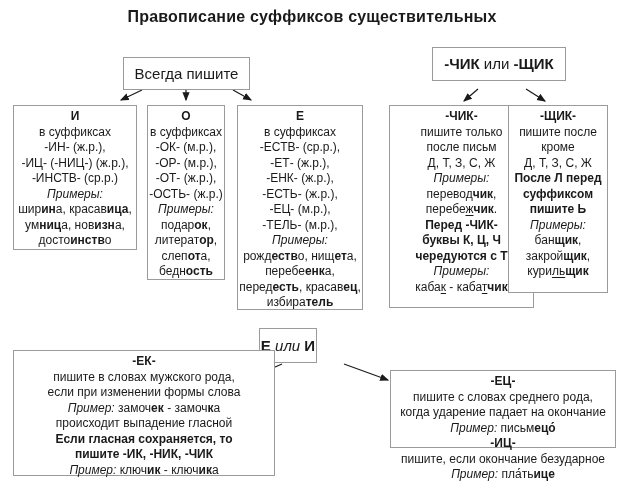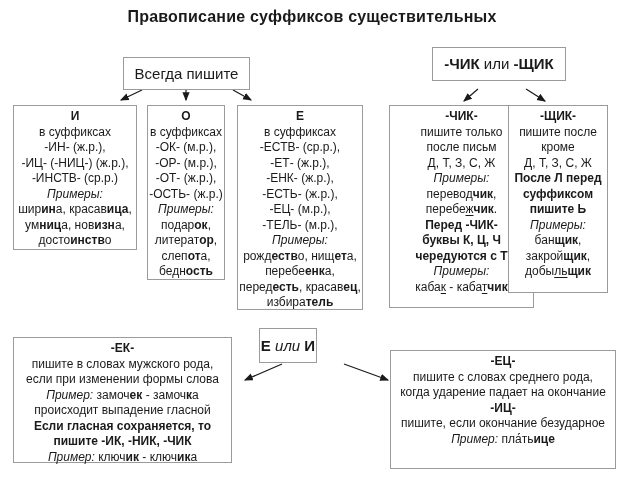--- a/index.html
+++ b/index.html
@@ -121,40 +121,41 @@
       <div class="ln"><span class="b">-ЩИК-</span></div>
       <div class="ln"><span>пишите после</span></div>
       <div class="ln"><span>кроме</span></div>
       <div class="ln"><span>Д, Т, З, С, Ж</span></div>
       <div class="ln"><span class="b">После Л перед</span></div>
       <div class="ln"><span class="b">суффиксом</span></div>
       <div class="ln"><span class="b">пишите Ь</span></div>
       <div class="ln"><span class="i">Примеры:</span></div>
       <div class="ln"><span>бан</span><span class="b">щик</span><span>,</span></div>
       <div class="ln"><span>закрой</span><span class="b">щик</span><span>,</span></div>
-      <div class="ln"><span>добы</span><span class="u">ль</span><span class="b">щик</span></div>
+      <div class="ln"><span>кури</span><span class="u">ль</span><span class="b">щик</span></div>
     </div>
 
   <div class="box hdr" style="left:259px;top:328px;width:58px;height:35px;">
     <span><span class="b">Е</span><span class="i"> или </span><span class="b">И</span></span>
   </div>
 
-  <div class="box content" style="left:13px;top:337px;width:219px;height:126px;">
+  <div class="box content" style="left:13px;top:350px;width:262px;height:126px;">
       <div class="ln"><span class="b">-ЕК-</span></div>
       <div class="ln"><span>пишите в словах мужского рода,</span></div>
       <div class="ln"><span>если при изменении формы слова</span></div>
       <div class="ln"><span class="i">Пример:</span><span> замоч</span><span class="b">ек</span><span> - замоч</span><span class="b">к</span><span>а</span></div>
       <div class="ln"><span>происходит выпадение гласной</span></div>
       <div class="ln"><span class="b">Если гласная сохраняется, то</span></div>
       <div class="ln"><span class="b">пишите -ИК, -НИК, -ЧИК</span></div>
       <div class="ln"><span class="i">Пример:</span><span> ключ</span><span class="b">ик</span><span> - ключ</span><span class="b">ик</span><span>а</span></div>
     </div>
 
-  <div class="box content" style="left:390px;top:350px;width:226px;height:119px;">
+  <div class="box content" style="left:390px;top:370px;width:226px;height:78px;">
       <div class="ln"><span class="b">-ЕЦ-</span></div>
       <div class="ln"><span>пишите с словах среднего рода,</span></div>
       <div class="ln"><span>когда ударение падает на окончание</span></div>
+      <div class="ln"><span class="i">Пример:</span><span> письм</span><span class="b">ецо́</span></div>
       <div class="ln"><span class="b">-ИЦ-</span></div>
       <div class="ln"><span>пишите, если окончание безударное</span></div>
       <div class="ln"><span class="i">Пример:</span><span> пла́ть</span><span class="b">ице</span></div>
     </div>
 
 </div>
 
 </body></html>

